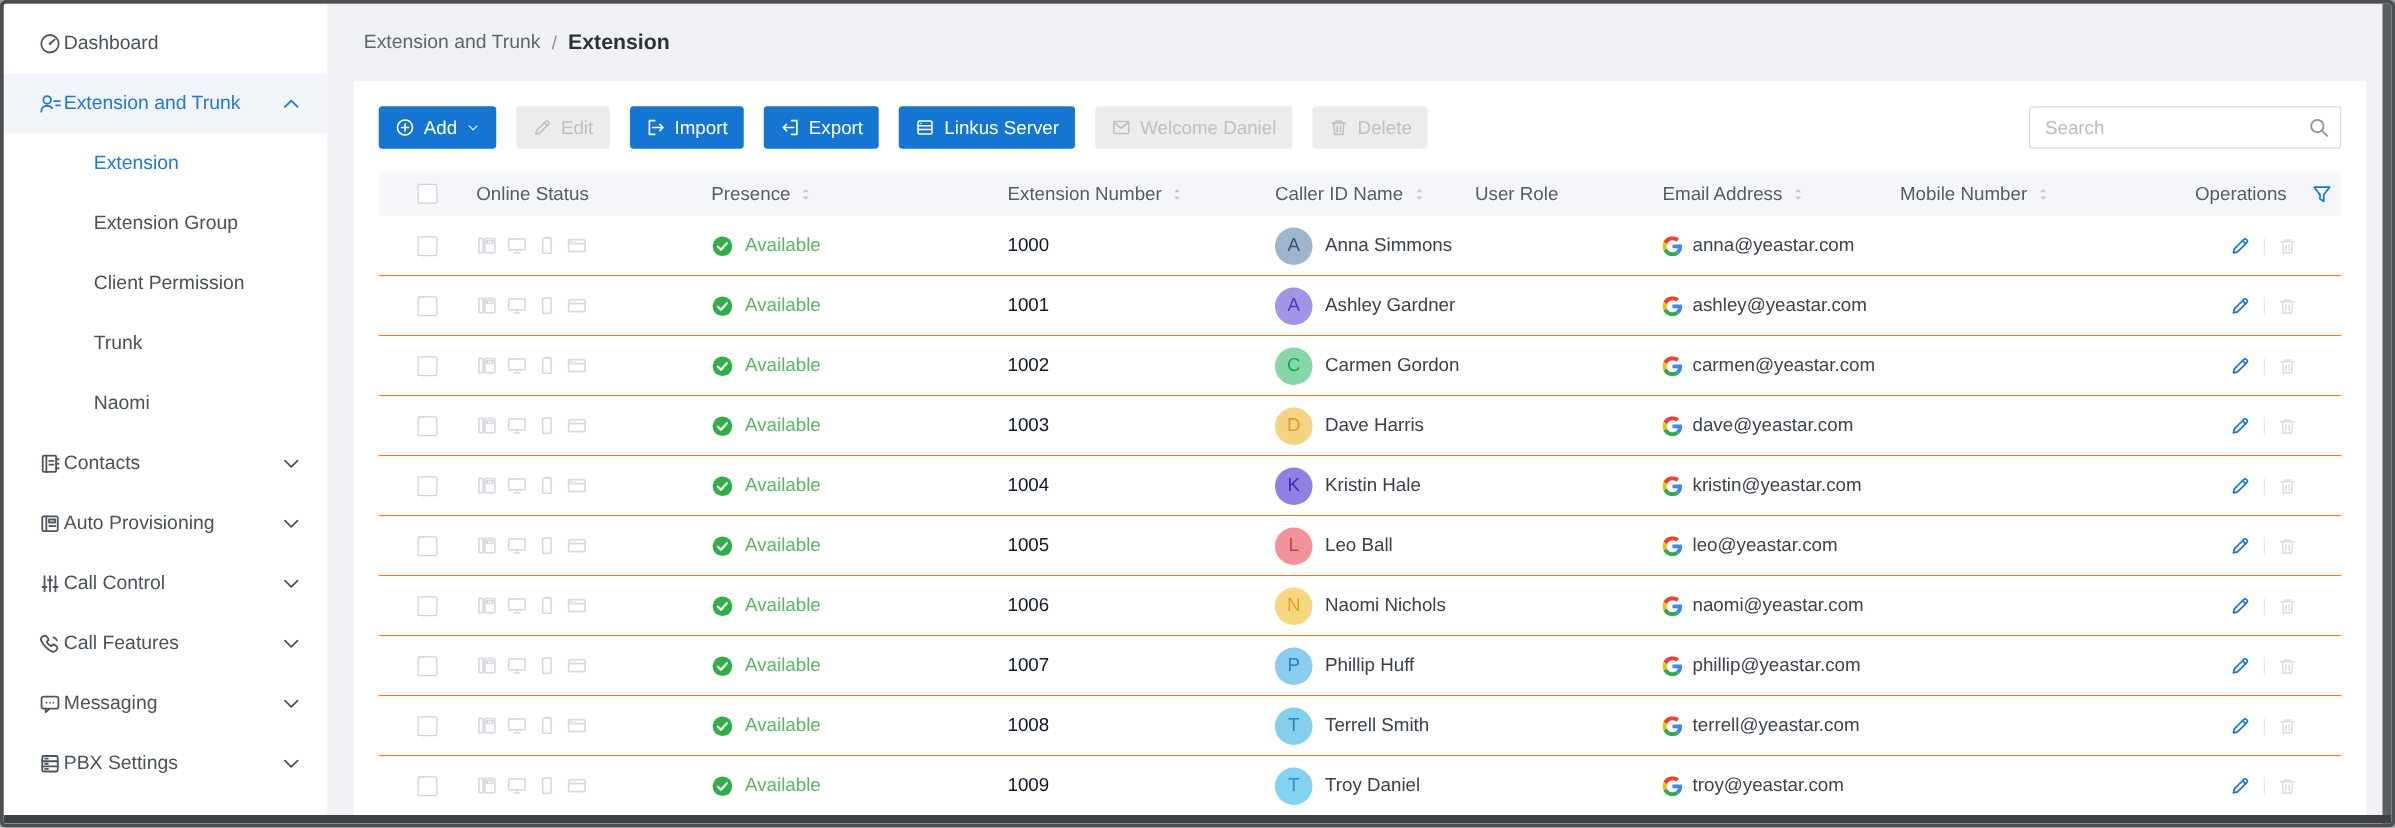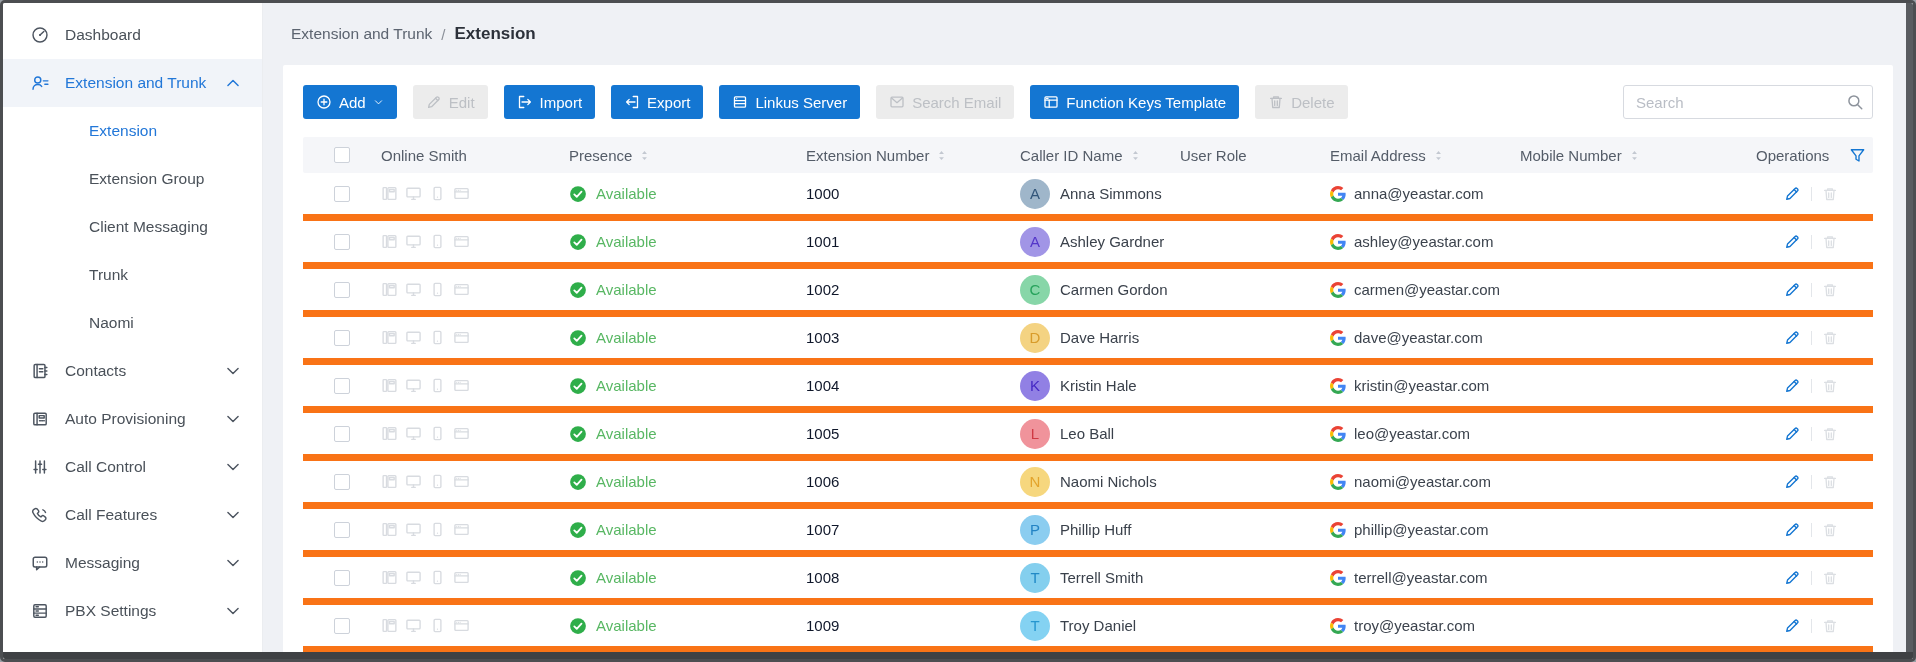--- a/index.html
+++ b/index.html
@@ -4,21 +4,21 @@
 <style>
   html,body{margin:0;padding:0;background:#9aa0a6;font-family:"Liberation Sans",sans-serif;}
   *{box-sizing:border-box;}
   .screen{width:1916px;height:662px;border:3px solid #4c4e51;border-radius:5px;background:#fff;
           position:relative;overflow:hidden;display:flex;}
   
   .sidebar{width:260px;flex:none;background:#fff;border-right:1px solid #ebedf0;padding-top:8px;overflow:hidden;}
   .side-item{height:48px;display:flex;align-items:center;padding-left:28px;color:#4a5159;font-size:15.5px;cursor:pointer;}
   .side-item .icn{width:18px;height:18px;color:#4d5560;flex:none;display:flex;}
   .side-item .icn svg{width:18px;height:18px;}
-  .side-label{margin-left:16px;white-space:nowrap;}
+  .side-label{margin-left:2px;white-space:nowrap;}
   .side-item.sub{padding-left:70px;}
   .side-item.active{color:#2277d8;}
   .side-item.active .icn{color:#2277d8;}
   .side-item.top-active{background:#f1f4f9;}
   .chev{margin-left:auto;margin-right:20px;color:#686f79;}
   .chev svg{width:12px;height:12px;}
   
   .main{flex:1;min-width:0;background:#eff1f5;display:flex;flex-direction:column;}
   .breadcrumb{height:62px;display:flex;align-items:center;padding-left:28px;flex:none;}
   .bc-parent{color:#5c6470;font-size:15.5px;cursor:pointer;}
@@ -51,21 +51,21 @@
   .col-caller-id-name{width:160px;flex:none;}
   .col-user-role{width:150px;flex:none;}
   .col-email-address{width:190px;flex:none;}
   .col-mobile-number{width:236px;flex:none;}
   .col-operations{width:110px;flex:none;}
   .th.col-operations{justify-content:space-between;gap:17px;}
   .sort-icn{color:#c3c8d1;display:flex;}
   .sort-icn svg{width:13px;height:13px;}
   .filter-icn{color:#1476d2;display:flex;cursor:pointer;}
   .filter-icn svg{width:17px;height:17px;}
-  .row{display:flex;align-items:center;height:48px;border-bottom:7px solid #f97316;background:#fff;}
+  .row{display:flex;align-items:center;height:48px;border-bottom:1px solid #f97316;background:#fff;}
   .cell{display:flex;align-items:center;min-width:0;}
   .checkbox{width:16px;height:16px;border:1px solid #cdd2da;border-radius:2px;background:#fff;cursor:pointer;flex:none;}
   .dev-icons{display:flex;gap:7px;color:#d8dbe0;}
   .dev-icons .icn{display:flex;}
   .dev-icons svg{width:17px;height:17px;}
   .pres-icn{display:flex;flex:none;}
   .pres-icn svg{width:18px;height:18px;}
   .pres-text{color:#58b763;font-size:15px;margin-left:9px;}
   .txt{font-size:15px;color:#0f172a;white-space:nowrap;overflow:hidden;text-overflow:ellipsis;}
   .avatar{width:30px;height:30px;border-radius:50%;display:flex;align-items:center;justify-content:center;
@@ -117,21 +117,21 @@
             </svg>
           </span>
         </div>
         <div class="side-item sub active">
           <span class="side-label">Extension</span>
         </div>
         <div class="side-item sub">
           <span class="side-label">Extension Group</span>
         </div>
         <div class="side-item sub">
-          <span class="side-label">Client Messaging</span>
+          <span class="side-label">Client Permission</span>
         </div>
         <div class="side-item sub">
           <span class="side-label">Trunk</span>
         </div>
         <div class="side-item sub">
           <span class="side-label">Naomi</span>
         </div>
         <div class="side-item">
           <span class="icn ">
             <svg viewBox="0 0 16 16" fill="none" stroke="currentColor" stroke-width="1.3" stroke-linecap="round" stroke-linejoin="round">
@@ -289,32 +289,21 @@
               </span>
               <span class="tb-label">Linkus Server</span>
             </button>
             <button class="tb-btn disabled">
               <span class="icn ">
                 <svg viewBox="0 0 16 16" fill="none" stroke="currentColor" stroke-width="1.3" stroke-linecap="round" stroke-linejoin="round">
                   <rect x="2" y="3.2" width="12" height="9.6" rx="1"></rect>
                   <path d="M2.6 4.1 8 8.7l5.4-4.6"></path>
                 </svg>
               </span>
-              <span class="tb-label">Search Email</span>
-            </button>
-            <button class="tb-btn primary">
-              <span class="icn ">
-                <svg viewBox="0 0 16 16" fill="none" stroke="currentColor" stroke-width="1.3" stroke-linecap="round" stroke-linejoin="round">
-                  <rect x="2" y="2.8" width="12" height="10.4" rx="1"></rect>
-                  <path d="M2 6.2h12"></path>
-                  <path d="M6.2 6.2v7"></path>
-                  <path d="M3.6 4.5h1.4"></path>
-                </svg>
-              </span>
-              <span class="tb-label">Function Keys Template</span>
+              <span class="tb-label">Welcome Daniel</span>
             </button>
             <button class="tb-btn disabled">
               <span class="icn ">
                 <svg viewBox="0 0 16 16" fill="none" stroke="currentColor" stroke-width="1.3" stroke-linecap="round" stroke-linejoin="round">
                   <path d="M2.6 4.4h10.8"></path>
                   <path d="M5.6 4.4V3h4.8v1.4"></path>
                   <path d="M4 4.4l.7 9.1h6.6l.7-9.1"></path>
                   <path d="M6.7 7v4.4M9.3 7v4.4"></path>
                 </svg>
               </span>
@@ -329,21 +318,21 @@
               </svg></span>
         </div>
       </div>
 
       <div class="table">
         <div class="thead" id="table-head">
             <div class="th col-select">
               <span class="checkbox"></span>
             </div>
             <div class="th col-online-status">
-              <span>Online Smith</span>
+              <span>Online Status</span>
             </div>
             <div class="th col-presence">
               <span>Presence</span>
               <span class="icn sort-icn">
                 <svg viewBox="0 0 16 16" fill="currentColor">
                   <path d="M8 2.6 11 6H5z"></path>
                   <path d="M8 13.4 11 10H5z"></path>
                 </svg>
               </span>
             </div>

